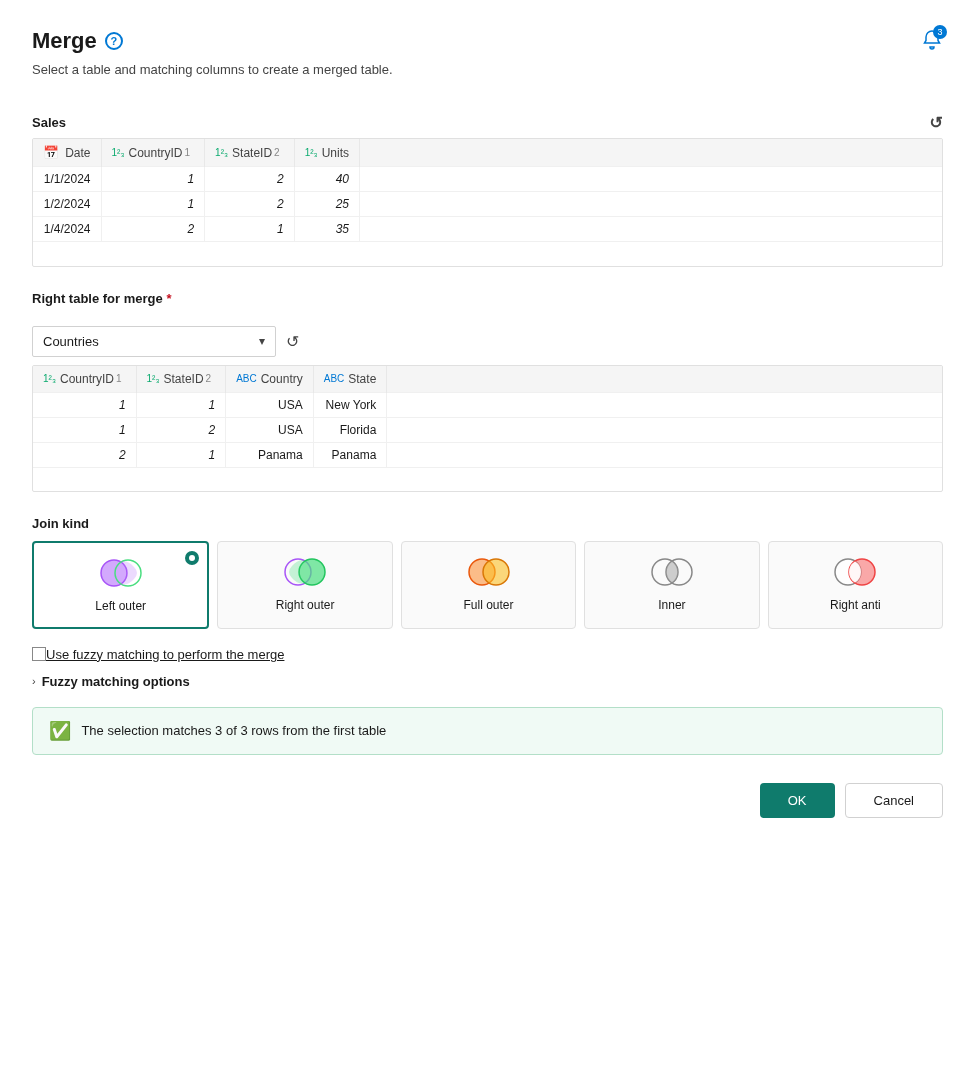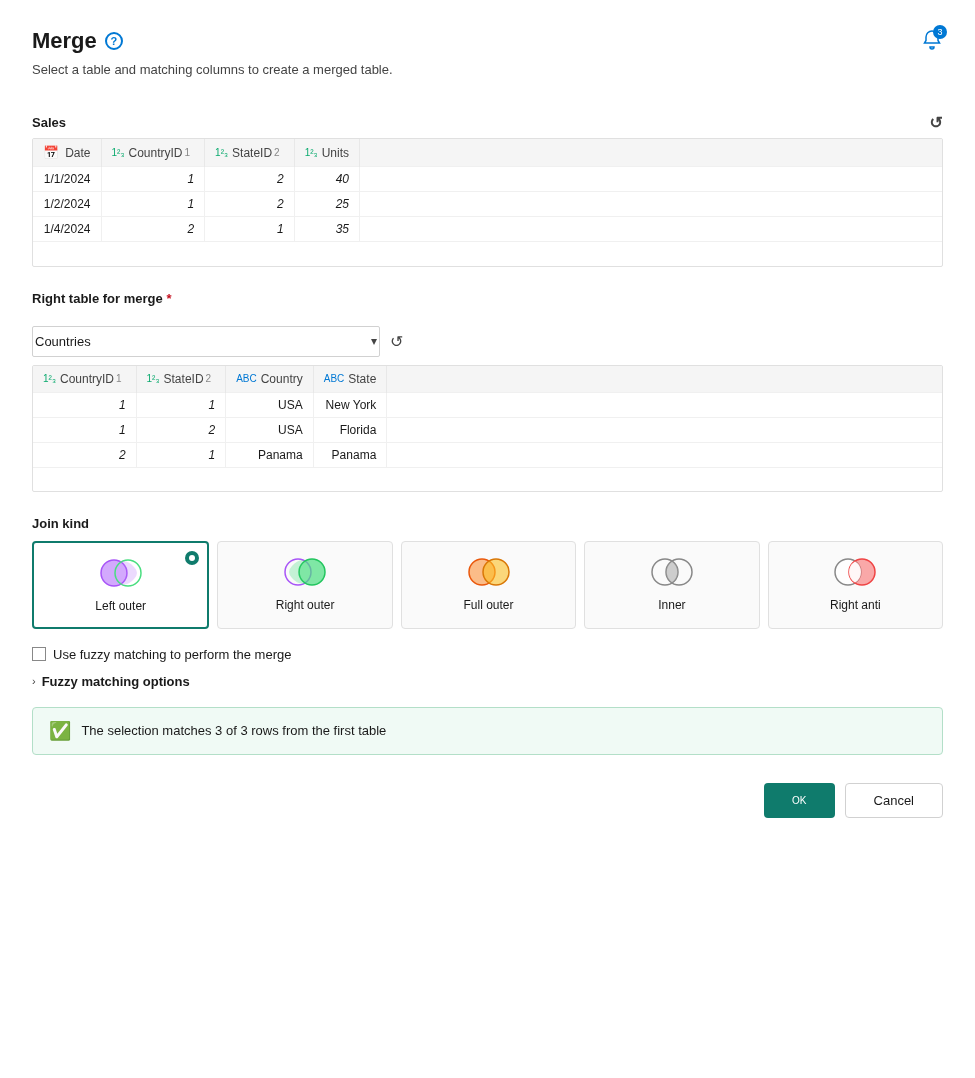--- a/index.html
+++ b/index.html
@@ -151,22 +151,22 @@
       align-items: center;
       gap: 10px;
       margin-bottom: 8px;
     }
     .dropdown {
       display: flex;
       align-items: center;
       justify-content: space-between;
       border: 1px solid #d1d1d1;
       border-radius: 2px;
-      padding: 7px 2px;
-      width: 348px;
+      padding: 7px 10px;
+      width: 244px;
       cursor: pointer;
       background: #fff;
       font-size: 13px;
     }
     .dropdown-chevron {
       font-size: 12px;
       color: #444;
     }
 
     
@@ -211,22 +211,23 @@
       line-height: 1.3;
     }
 
     
     .venn svg { display: block; }
 
     
     .fuzzy-row {
       display: flex;
       align-items: center;
-      gap: 7px;
+      gap: 0;
       margin-bottom: 12px;
+      text-decoration: underline;
     }
     .checkbox {
       width: 14px; height: 14px;
       border: 1px solid #888;
       background: #fff;
       flex-shrink: 0;
       cursor: pointer;
     }
     .fuzzy-label {
       font-size: 13px;
@@ -274,21 +275,21 @@
       display: flex;
       justify-content: flex-end;
       gap: 10px;
     }
     .btn-ok {
       background: #0f7b6c;
       color: #fff;
       border: none;
       border-radius: 4px;
       padding: 9px 28px;
-      font-size: 10px;
+      font-size: 13px;
       font-weight: 500;
       cursor: pointer;
     }
     .btn-cancel {
       background: #fff;
       color: #1a1a1a;
       border: 1px solid #d1d1d1;
       border-radius: 4px;
       padding: 9px 28px;
       font-size: 13px;

